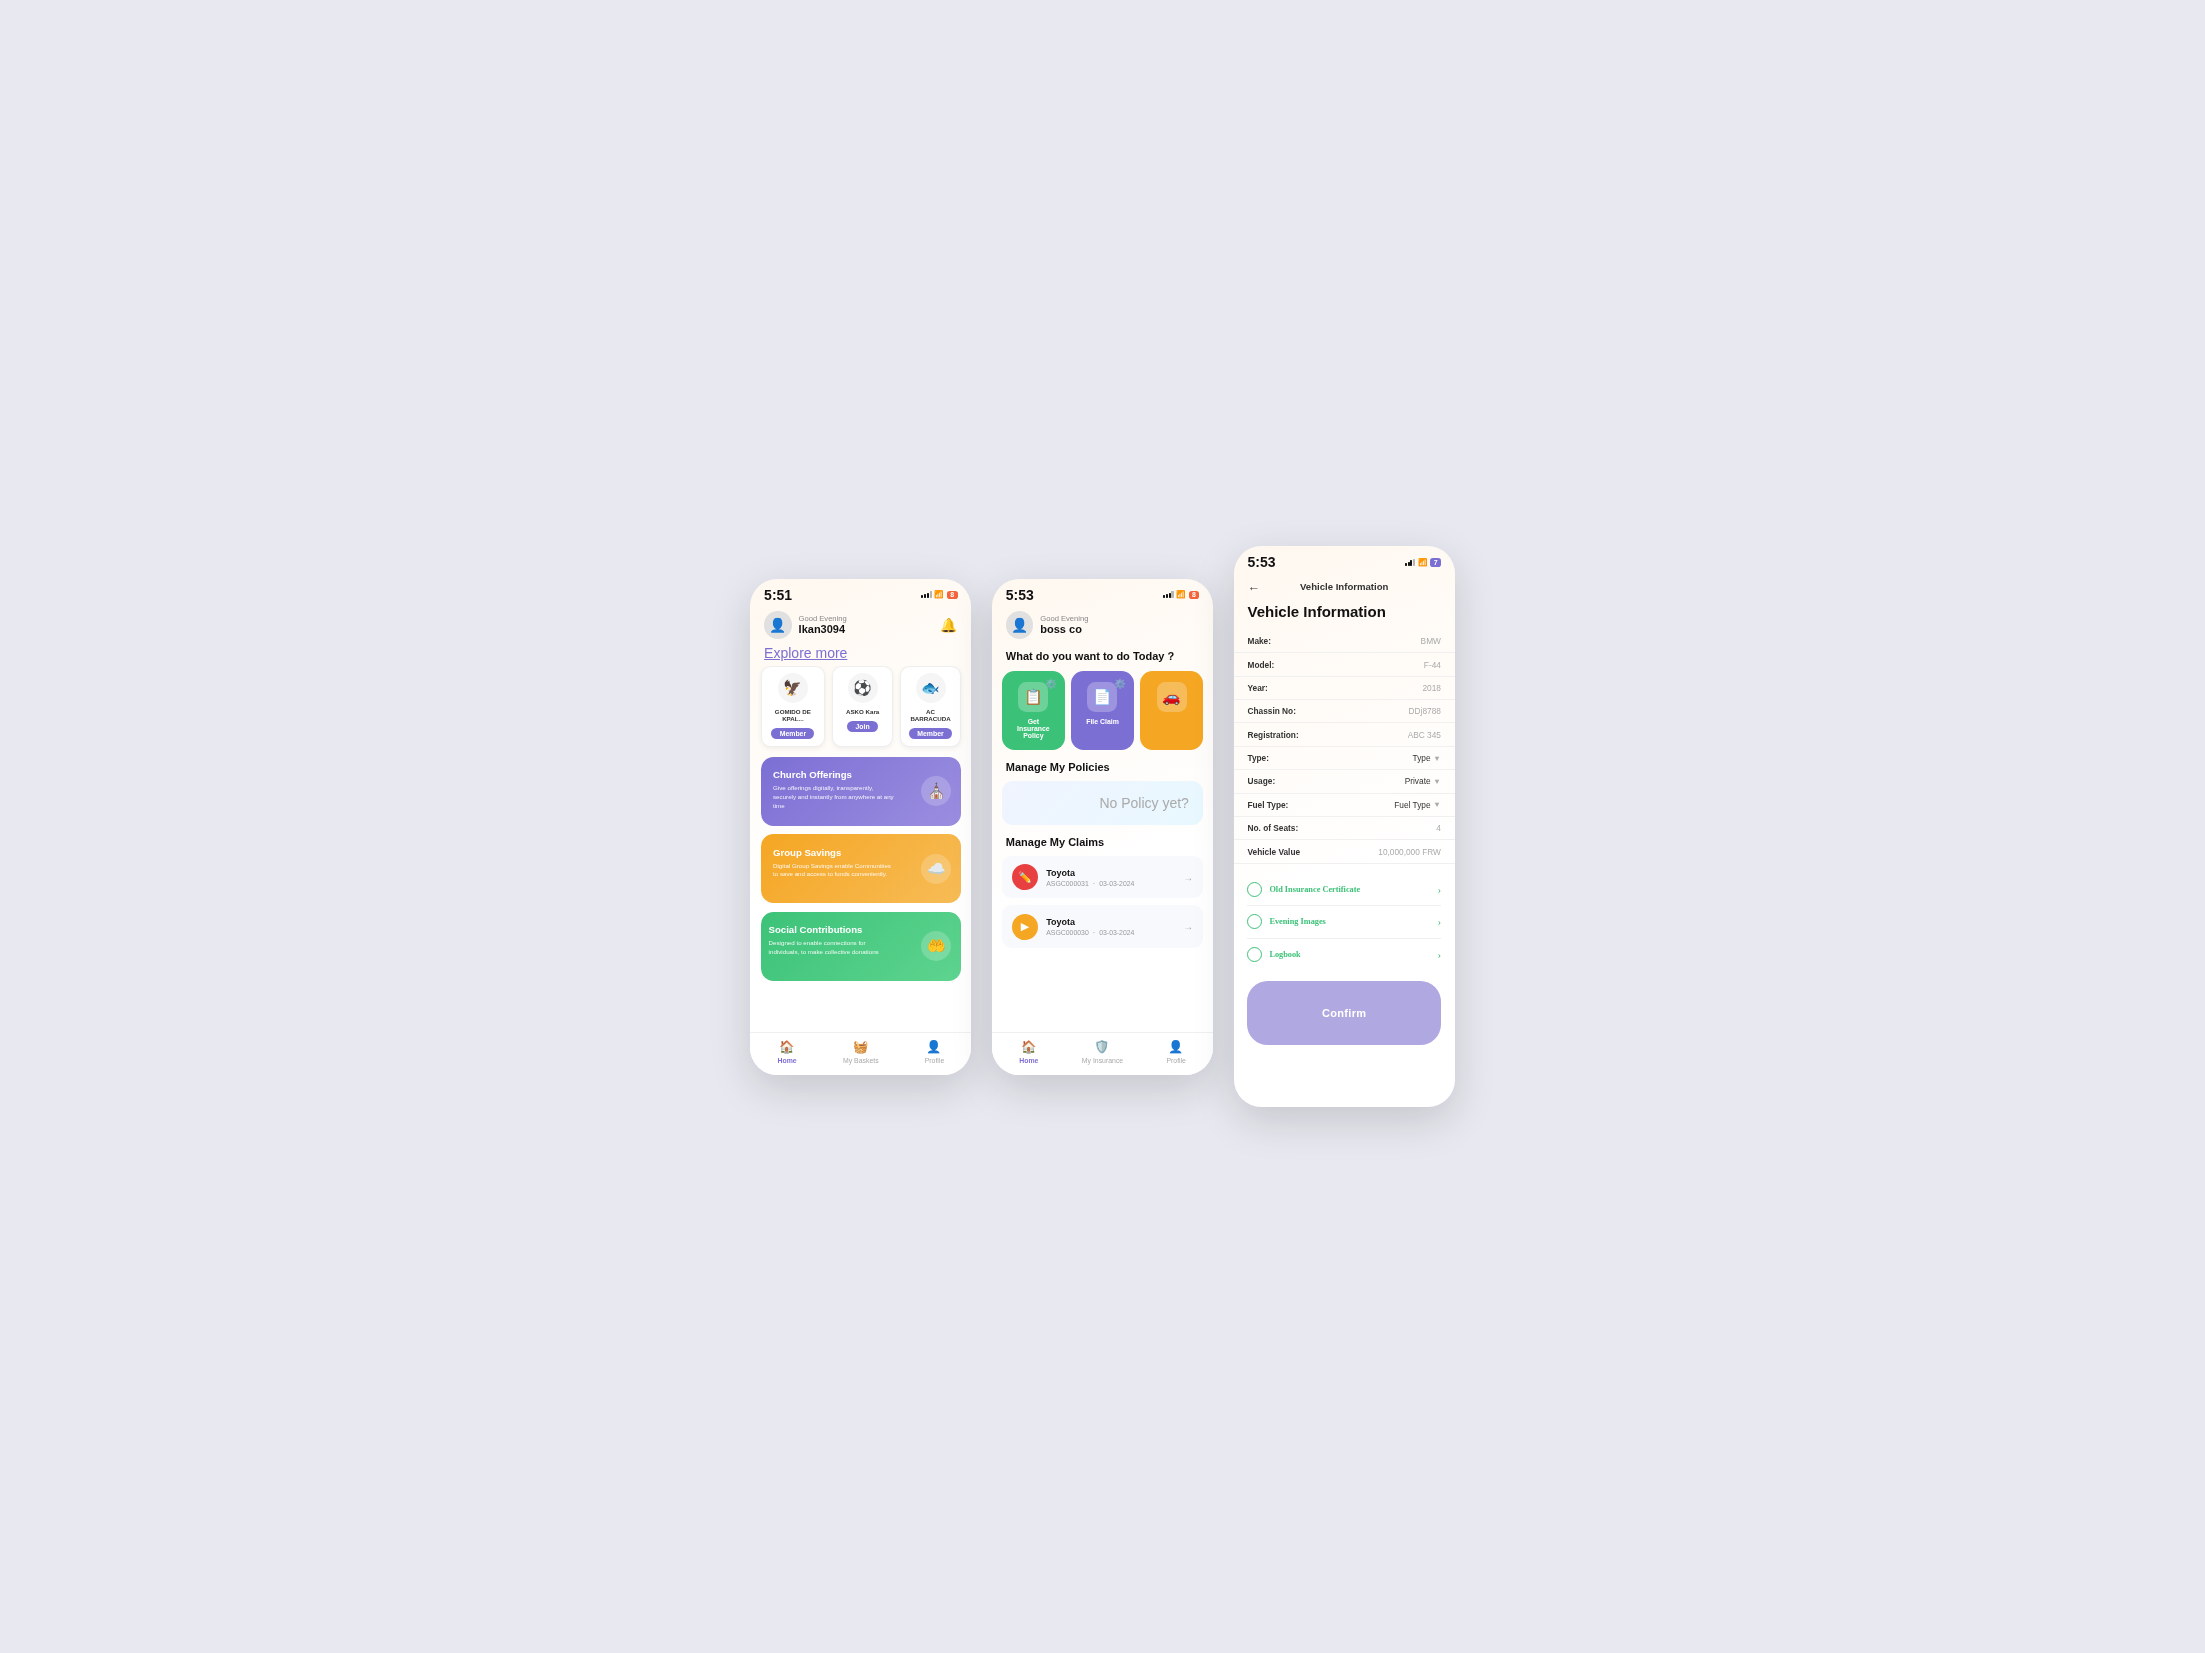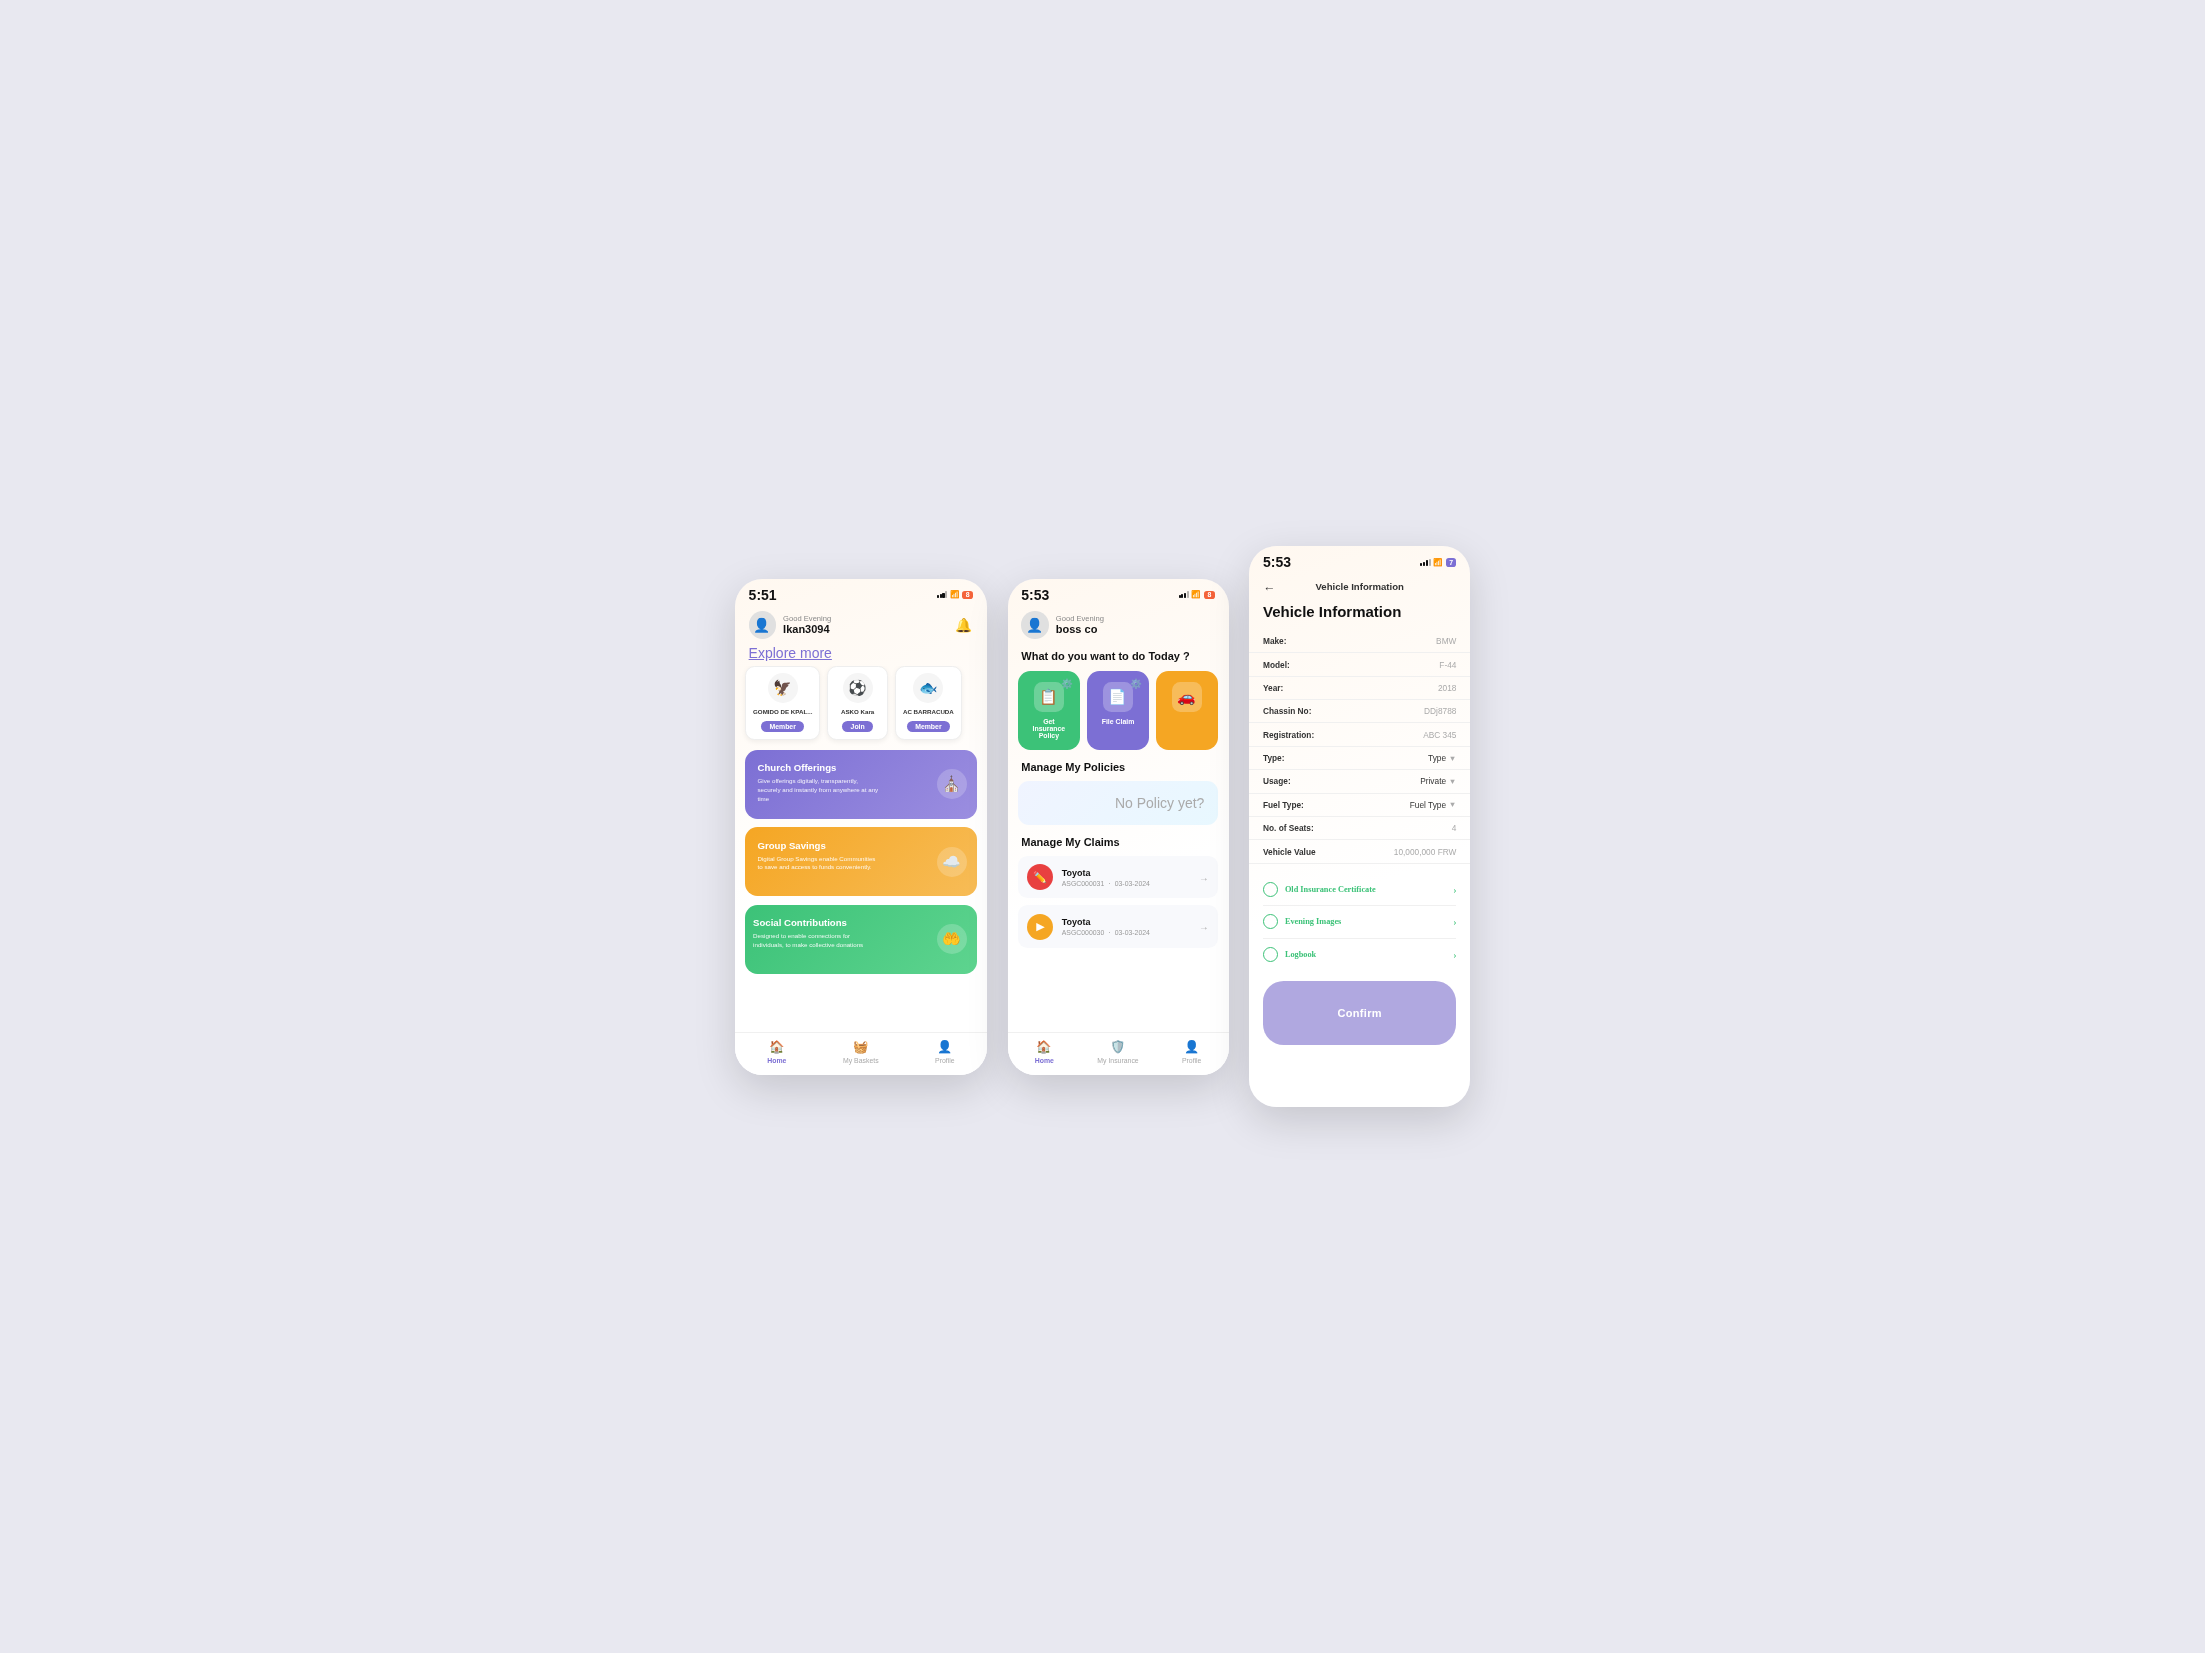--- a/index.html
+++ b/index.html
@@ -16,21 +16,21 @@
 
     
     .phone {
       background: #fff;
       border-radius: 27.6px;
       box-shadow: 0 13.8px 41px rgba(0,0,0,0.15);
       overflow: hidden;
       position: relative;
       flex-shrink: 0;
     }
-    .phone-1 { width: 252px; min-height: 496px; background: linear-gradient(160deg, #fff8f0 0%, #fff 60%); }
+    .phone-1 { width: 221px; min-height: 496px; background: linear-gradient(160deg, #fff8f0 0%, #fff 60%); }
     .phone-2 { width: 221px; min-height: 496px; background: linear-gradient(160deg, #fff8f0 0%, #fff 60%); }
     .phone-3 { width: 221px; min-height: 496px; background: linear-gradient(160deg, #fff8f0 0%, #fff 60%); }
 
     
     .status-bar {
       display: flex;
       justify-content: space-between;
       align-items: center;
       padding: 8.3px 13.8px 4.1px;
       font-size: 9px;

